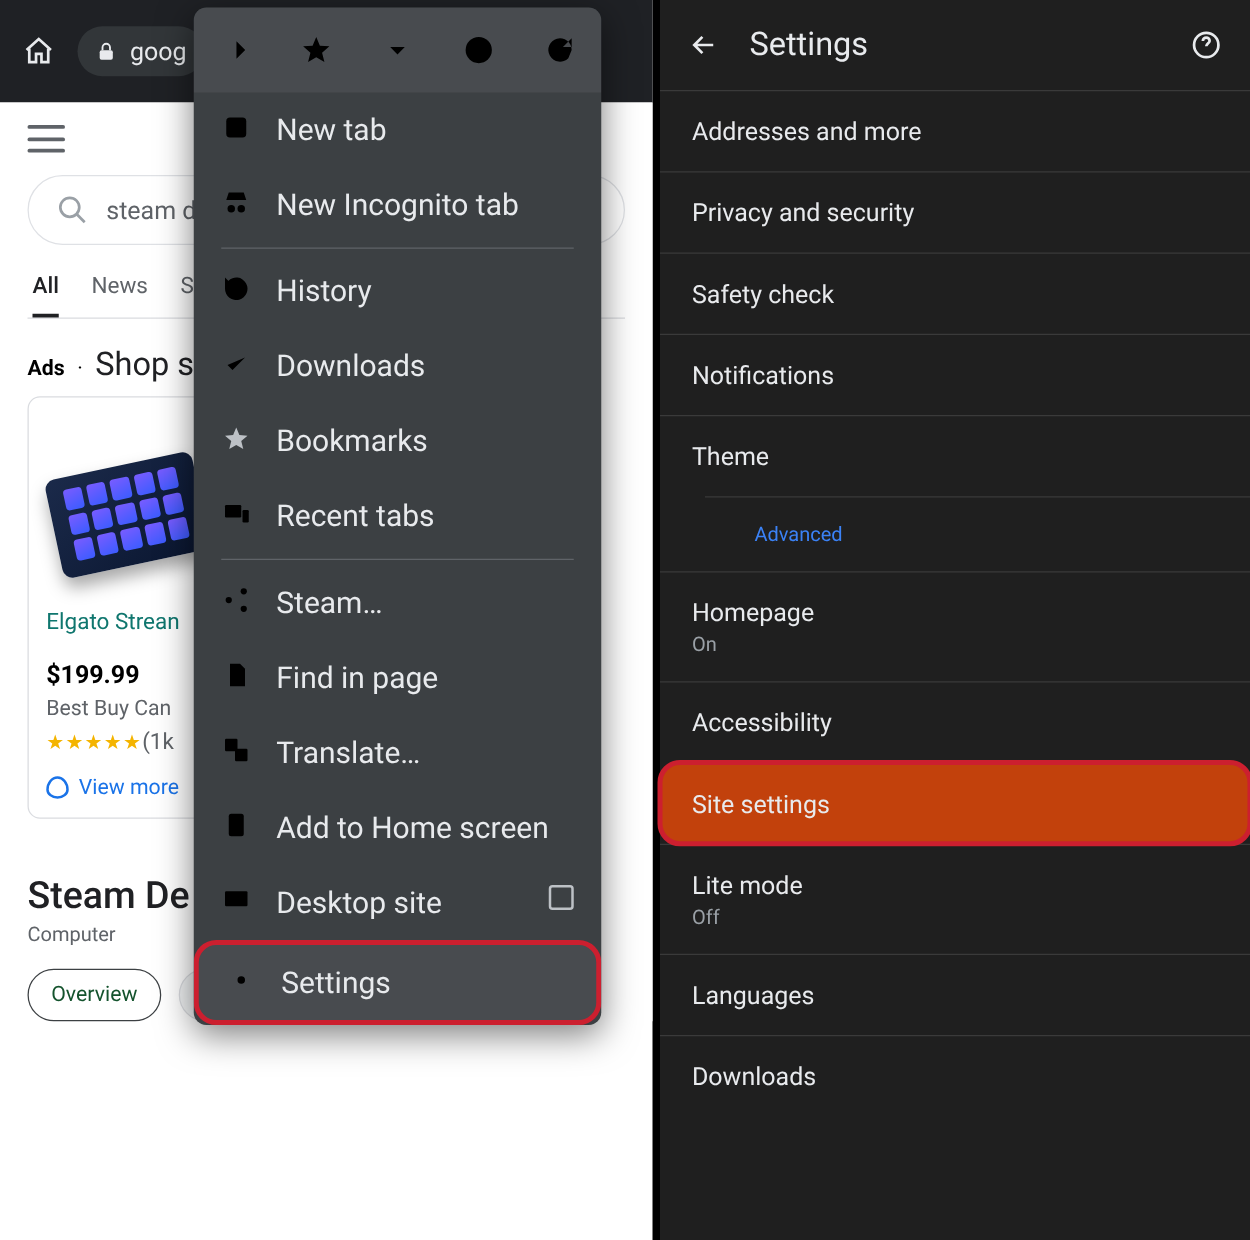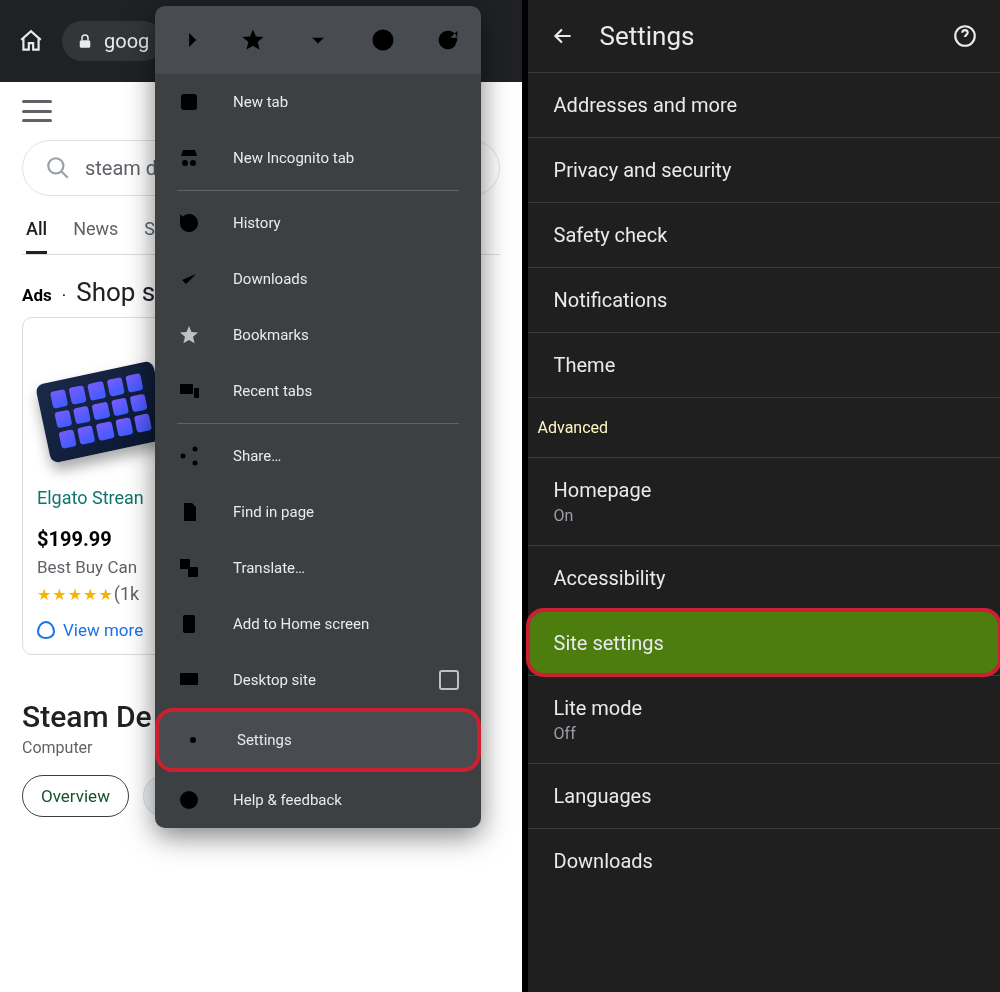--- a/index.html
+++ b/index.html
@@ -43,33 +43,33 @@
 .kword { font-size:30px; font-weight:500; color:#202124; }
 .ktype { font-size:16px; color:#5f6368; margin-top:4px; }
 .chips { display:flex; gap:14px; margin-top:18px; }
 .chip { border:1px solid #dadce0; background:#f1f3f4; border-radius:22px; padding:10px 18px; font-size:17px; color:#14532d; }
 .chip.active { border-color:#3c4043; background:#fff; }
 
 
 .menu { position:absolute; top:6px; left:155px; width:326px; background:#3c4043; border-radius:10px; color:#e8eaed; box-shadow:0 8px 28px rgba(0,0,0,.5); overflow:hidden; }
 .menu .toprow { display:flex; justify-content:space-around; align-items:center; height:68px; background:#484b4f; border-radius:10px 10px 0 0; }
 .toprow .mi { width:28px; height:28px; color:#e8eaed; }
-.mitem { display:flex; align-items:center; gap:32px; padding:16px 22px; font-size:15px; }
+.mitem { display:flex; align-items:flex-start; gap:20px; padding:16px 22px; font-size:24px; }
 .mitem .mi { width:24px; height:24px; color:#bdc1c6; }
 .mdiv { height:1px; background:#5f6368; margin:4px 22px; }
 .mitem .chk { margin-left:auto; width:20px; height:20px; border:2px solid #bdc1c6; border-radius:3px; }
 .hl-left { border:4px solid #cc1f2f; border-radius:18px; }
 
 
 .shdr { height:72px; display:flex; align-items:center; padding:0 22px; color:#e8eaed; gap:24px; }
 .shdr .title { font-size:26px; flex:1; }
 .sitem { color:#e8eaed; padding:20px 26px; border-top:1px solid #3a3a3a; font-size:20px; }
 .sitem .sub { color:#9aa0a6; font-size:16px; margin-top:4px; }
-.sadvanced { color:#fef9c3; font-size:16px; padding:20px 10px; border-top:1px solid #3a3a3a; }
-.hl-right { outline:4px solid #cc1f2f; outline-offset:-2px; border-radius:16px; background:#4d7c0f; }
+.sadvanced { color:#3b82f6; font-size:16px; padding:20px 40px; border-top:1px solid #3a3a3a;margin-left:36px; }
+.hl-right { outline:4px solid #cc1f2f; outline-offset:-2px; border-radius:16px; background:#c2410c; }
 
 svg { display:block; }
 </style>
 </head>
 <body>
 
 <div class="pane pane-left">
   <div class="topbar">
     <span class="icn" style="color:#e8eaed">
       <svg viewBox="0 0 24 24">
@@ -247,21 +247,21 @@
     <div class="mdiv"></div>
     <div class="mitem">
       <span class="mi">
           <svg viewBox="0 0 24 24">
             <circle cx="18" cy="5" r="2.5"></circle>
             <circle cx="6" cy="12" r="2.5"></circle>
             <circle cx="18" cy="19" r="2.5"></circle>
             <path d="M8 11l8-5M8 13l8 5"></path>
           </svg>
         </span>
-      <span>Share…</span>
+      <span>Steam…</span>
     </div>
     <div class="mitem">
       <span class="mi">
           <svg viewBox="0 0 24 24">
             <path d="M7 3h8l4 4v14H7z"></path>
             <circle cx="13" cy="13" r="3"></circle>
             <path d="M15 15l3 3"></path>
           </svg>
         </span>
       <span>Find in page</span>
@@ -296,29 +296,20 @@
       <span class="chk"></span>
     </div>
     <div class="mitem hl-left" style="background:#484b4f">
       <span class="mi">
           <svg viewBox="0 0 24 24">
             <circle cx="12" cy="12" r="3"></circle>
             <path d="M12 2v3M12 19v3M4.2 4.2l2.1 2.1M17.7 17.7l2.1 2.1M2 12h3M19 12h3M4.2 19.8l2.1-2.1M17.7 6.3l2.1-2.1"></path>
           </svg>
         </span>
       <span>Settings</span>
-    </div>
-    <div class="mitem">
-      <span class="mi">
-          <svg viewBox="0 0 24 24">
-            <circle cx="12" cy="12" r="9"></circle>
-            <path d="M9.5 9a2.5 2.5 0 115 0c0 1.5-2.5 2-2.5 4M12 17h.01"></path>
-          </svg>
-        </span>
-      <span>Help &amp; feedback</span>
     </div>
   </div>
 </div>
 
 <div class="sep"></div>
 
 <div class="pane pane-right">
   <div class="shdr">
     <span class="icn" style="color:#e8eaed">
       <svg viewBox="0 0 24 24">

